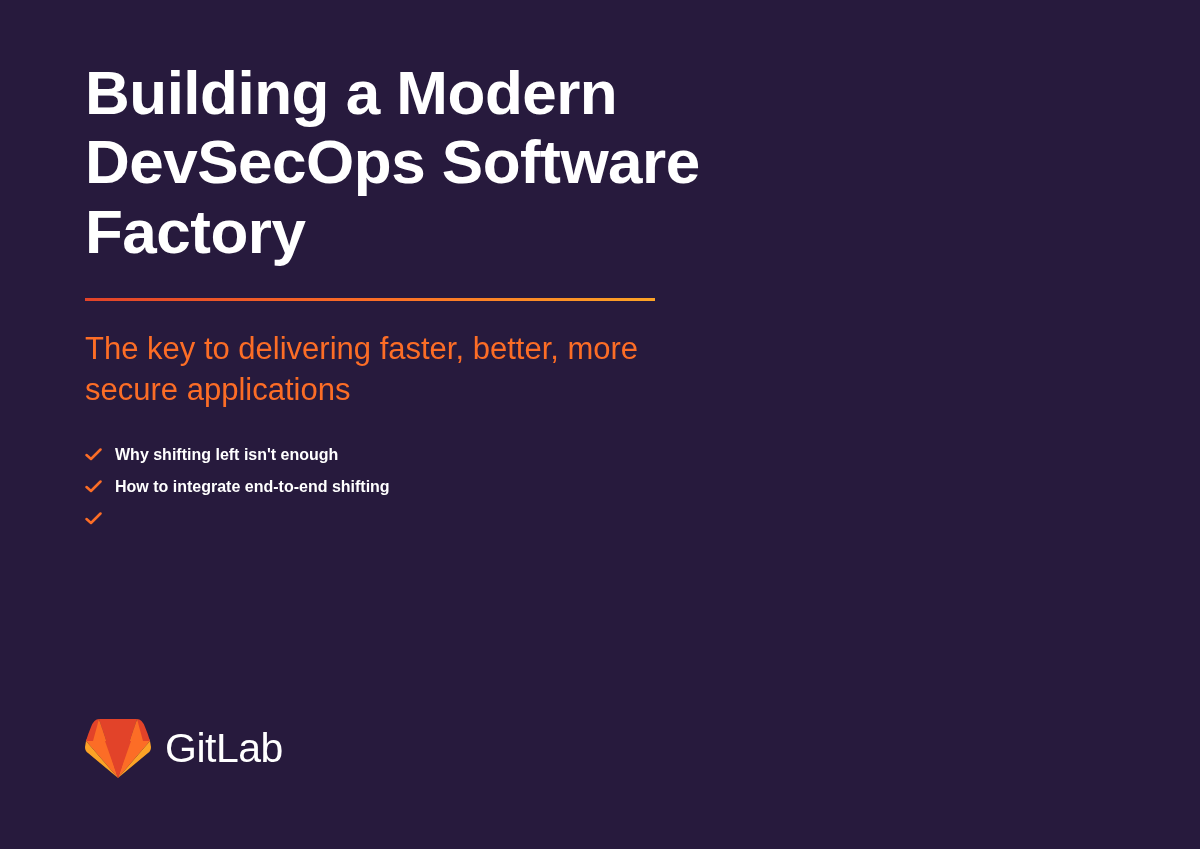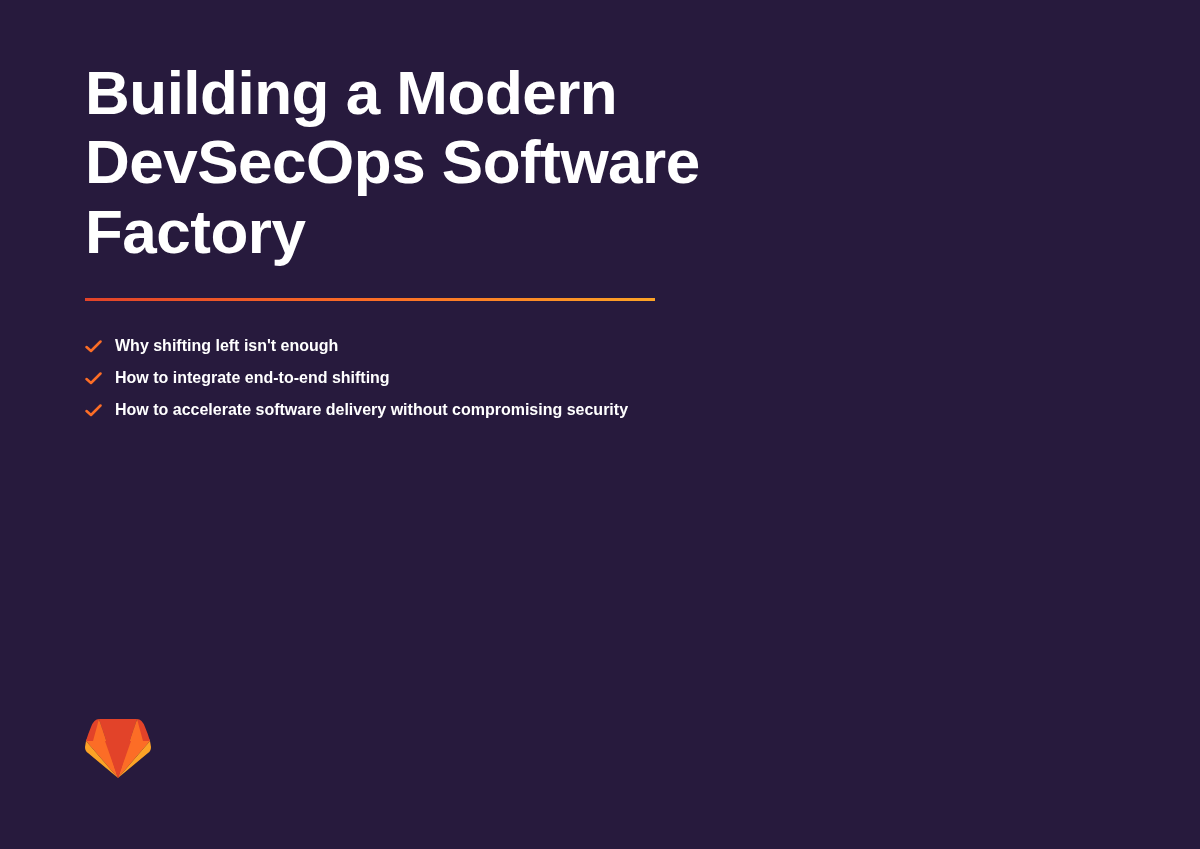--- a/index.html
+++ b/index.html
@@ -39,21 +39,21 @@
       color: #fc6d26;
       margin-top: 28px;
       max-width: 620px;
     }
     .bullets {
       margin-top: 36px;
       list-style: none;
     }
     .bullet-item {
       display: flex;
-      align-items: flex-end;
+      align-items: flex-start;
       gap: 13px;
       margin-bottom: 14px;
     }
     .check-icon {
       flex-shrink: 0;
       width: 17px;
       height: 17px;
       display: inline-flex;
       align-items: center;
       justify-content: center;
@@ -85,20 +85,21 @@
       color: #ffffff;
       letter-spacing: -0.5px;
     }
   </style>
 </head>
 <body>
 
 <div class="content">
   <h1 class="title">Building a Modern DevSecOps Software Factory</h1>
   <div class="divider"></div>
+  <p class="subtitle">The key to delivering faster, better, more secure applications</p>
 
   <ul class="bullets">
     <li class="bullet-item">
       <span class="check-icon">
         <svg viewBox="0 0 17 13" fill="none">
           <path d="M1.5 7 L6 11 L15.5 1.5" stroke="#fc6d26" stroke-width="2.5" stroke-linecap="round" stroke-linejoin="round"></path>
         </svg>
       </span>
       <span class="bullet-text">Why shifting left isn't enough</span>
     </li>
@@ -109,21 +110,20 @@
         </svg>
       </span>
       <span class="bullet-text">How to integrate end-to-end shifting</span>
     </li>
     <li class="bullet-item">
       <span class="check-icon">
         <svg viewBox="0 0 17 13" fill="none">
           <path d="M1.5 7 L6 11 L15.5 1.5" stroke="#fc6d26" stroke-width="2.5" stroke-linecap="round" stroke-linejoin="round"></path>
         </svg>
       </span>
-      <span class="bullet-text">How to accelerate software delivery without compromising security</span>
     </li>
   </ul>
 </div>
 
 <div class="logo-area">
   <span class="logo-icon">
     <svg viewBox="0 0 66 62" width="66" height="62">
       <path d="M33 61 L14 2 L52 2 Z" fill="#e24329"></path>
       <path d="M33 61 L14 2 L1 24 Z" fill="#fc6d26"></path>
       <path d="M33 61 L52 2 L65 24 Z" fill="#fc6d26"></path>
@@ -131,13 +131,14 @@
       <path d="M65 24 L52 2 L61 24 Z" fill="#fca326"></path>
       <path d="M33 61 L1 24 L0 30 Q0 34 3 36 Z" fill="#fca326"></path>
       <path d="M33 61 L65 24 L66 30 Q66 34 63 36 Z" fill="#fca326"></path>
       <path d="M14 2 L8 24 L1 24 Q3 17 6 10 Q9 2 14 2 Z" fill="#e24329"></path>
       <path d="M52 2 L58 24 L65 24 Q63 17 60 10 Q57 2 52 2 Z" fill="#e24329"></path>
       <path d="M33 61 L14 2 L20 24 L33 61 Z" fill="#fc6d26"></path>
       <path d="M33 61 L52 2 L46 24 L33 61 Z" fill="#fc6d26"></path>
       <path d="M33 61 L20 24 L46 24 Z" fill="#e24329"></path>
     </svg>
   </span>
+  <span class="logo-text">GitLab</span>
 </div>
 
 </body></html>

